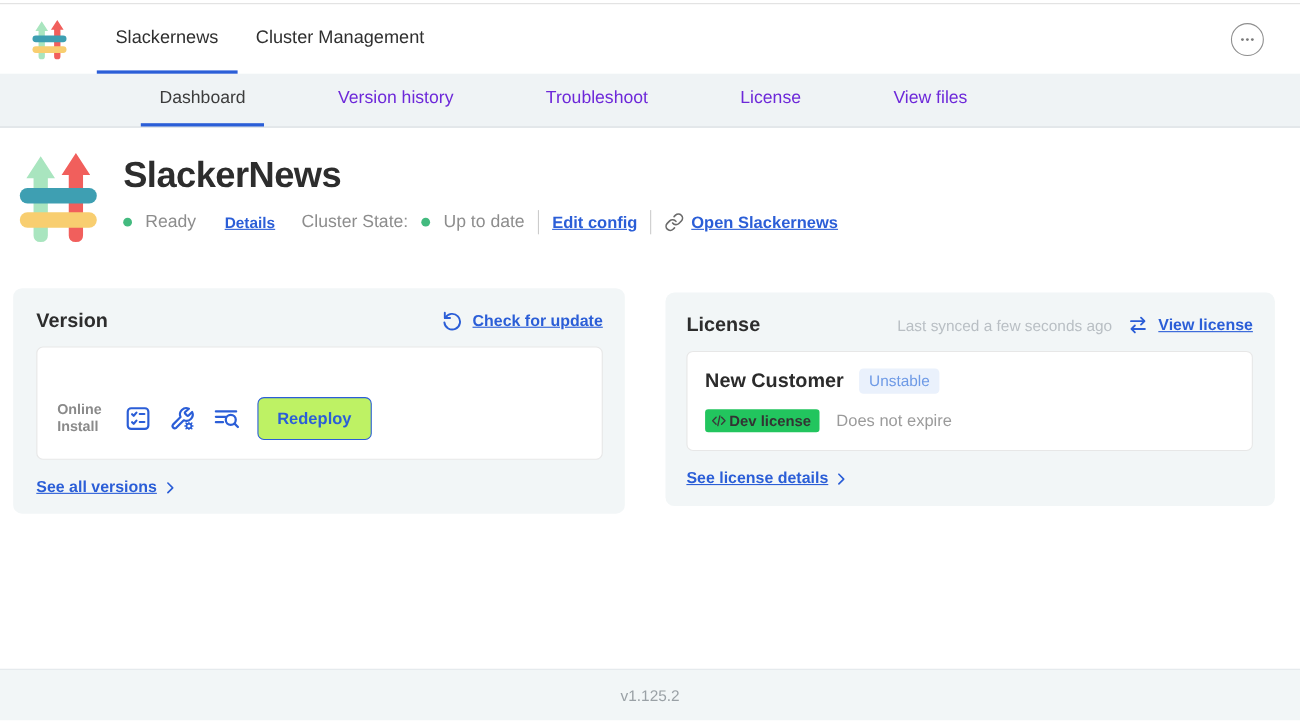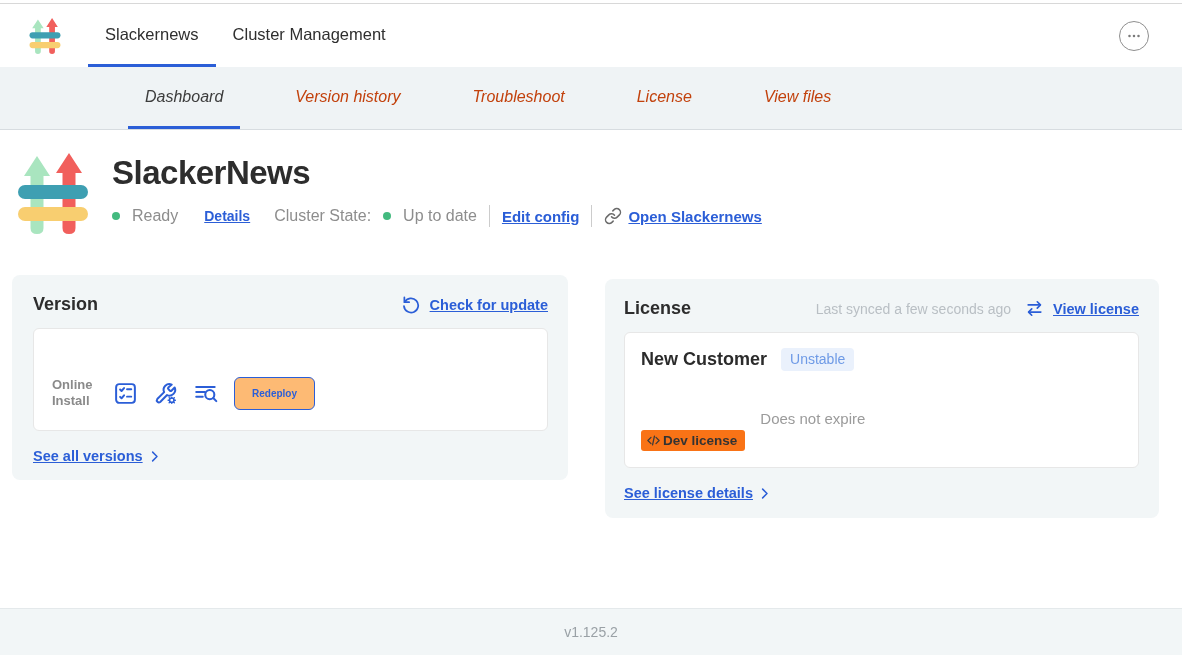--- a/index.html
+++ b/index.html
@@ -10,22 +10,22 @@
 
   
   .topnav { height:63px; display:flex; align-items:stretch; background:#fff; }
   .topnav .logo-wrap { display:flex; align-items:center; padding-left:28px; margin-right:26px; }
   .topnav-tabs { display:flex; align-items:stretch; }
   .topnav-tab { display:flex; align-items:center; padding:0 17px; font-size:16.5px; color:#2f2f2f; border-bottom:3px solid transparent; cursor:pointer; }
   .topnav-tab.active { border-bottom-color:#2b5ed7; }
   .more-btn { margin-left:auto; margin-right:33px; align-self:center; width:30px; height:30px; border:1px solid #8f8f8f; border-radius:50%; display:flex; align-items:center; justify-content:center; cursor:pointer; background:#fff; }
 
   
-  .subnav { height:63px; background:#eff3f5; border-bottom:1px solid #d7dce0; display:flex; align-items:stretch; padding-left:128px; gap:38px;font-style:italic; }
-  .subnav-tab { display:flex; align-items:center; padding:0 17px; font-size:16px; color:#c2410c; border-bottom:3px solid transparent; cursor:pointer; white-space:nowrap; }
+  .subnav { height:49px; background:#eff3f5; border-bottom:1px solid #d7dce0; display:flex; align-items:stretch; padding-left:128px; gap:50px; }
+  .subnav-tab { display:flex; align-items:center; padding:0 17px; font-size:16px; color:#6d28d9; border-bottom:3px solid transparent; cursor:pointer; white-space:nowrap; }
   .subnav-tab.active { color:#3c3c3c; border-bottom-color:#2b5ed7; }
 
   
   .app-header { display:flex; padding:16px 0 0 16px; }
   .app-header .big-logo { flex:0 0 auto; }
   .app-header-text { margin-left:22px; padding-top:8px; }
   .app-title { font-size:33px; font-weight:700; color:#2d2d2d; letter-spacing:-0.5px; }
   .status-row { display:flex; align-items:center; margin-top:13px; font-size:16px; color:#8d8d8d; gap:12px; }
   .dot { width:8px; height:8px; border-radius:50%; background:#43ba7f; display:inline-block; }
   .link { color:#2b5ed7; text-decoration:underline; font-weight:600; cursor:pointer;text-align:center; }
@@ -50,30 +50,30 @@
   .version-inner { padding:13px 15px 14px 16px; display:flex; }
   .ver-left { width:222px; flex:0 0 auto; }
   .ver-num-row { display:flex; align-items:baseline; gap:14px; }
   .ver-num { font-size:30px; font-weight:800; color:#2b2b2b; letter-spacing:0.5px; }
   .ver-seq { font-size:14px; color:#9b9b9b; }
   .deployed-badge { display:inline-block; margin-top:11px; background:#3fc383; color:#fff; font-size:13px; padding:4px 9px; border-radius:4px; }
   .deployed-at { margin-top:8px; font-size:13px; color:#9b9b9b; max-width:212px; line-height:1.18; }
   .ver-right { display:flex; align-items:center; gap:15px; margin-top:28px; margin-left:2px; height:46px; }
   .install-type { width:46px; font-size:13px; font-weight:700; color:#8a8a8a; line-height:1.2; }
   .icon-btn { display:flex; align-items:center; cursor:pointer; }
-  .redeploy-btn { background:#fdba74; border:1.5px solid #2b5ed7; border-radius:6px; color:#2b5ed7; font-weight:700; font-size:10px; padding:10px 17px; cursor:pointer; font-family:"Liberation Sans",sans-serif;text-align:right; }
+  .redeploy-btn { background:#bef264; border:1.5px solid #2b5ed7; border-radius:6px; color:#2b5ed7; font-weight:700; font-size:15px; padding:10px 17px; cursor:pointer; font-family:"Liberation Sans",sans-serif;text-align:right; }
   .see-link-row { display:flex; align-items:center; gap:4px; margin-top:17px; }
   .see-link { font-size:14.5px; font-weight:700; }
 
   .license-inner { padding:15px 16px 16px 16px; }
   .cust-row { display:flex; align-items:center; gap:14px; }
   .cust-name { font-size:18px; font-weight:700; color:#2b2b2b; }
   .channel-badge { background:#eaf1fc; color:#6e9ae6; font-size:14px; padding:3px 9px 4px; border-radius:4px; }
   .lic-row { display:flex; align-items:center; gap:15px; margin-top:14px; }
-  .type-badge { display:flex; align-items:center; gap:2px; background:#f97316; color:#333; font-size:13.5px; font-weight:700; padding:3px 8px 3px 5px; border-radius:3px;margin-top:45px; }
+  .type-badge { display:flex; align-items:center; gap:2px; background:#22c55e; color:#333; font-size:13.5px; font-weight:700; padding:3px 8px 3px 5px; border-radius:3px; }
   .expiry { font-size:15px; color:#9b9b9b; }
   .last-synced { font-size:14px; color:#b9bfc4; margin-right:5px; }
 
   
   .footer { position:absolute; left:0; bottom:0; width:100%; height:47px; background:#f2f6f7; border-top:1px solid #e4e9eb; display:flex; align-items:center; justify-content:center; }
   .footer-text { font-size:14px; color:#9aa1a6; }
 </style>
 </head>
 <body>
 

